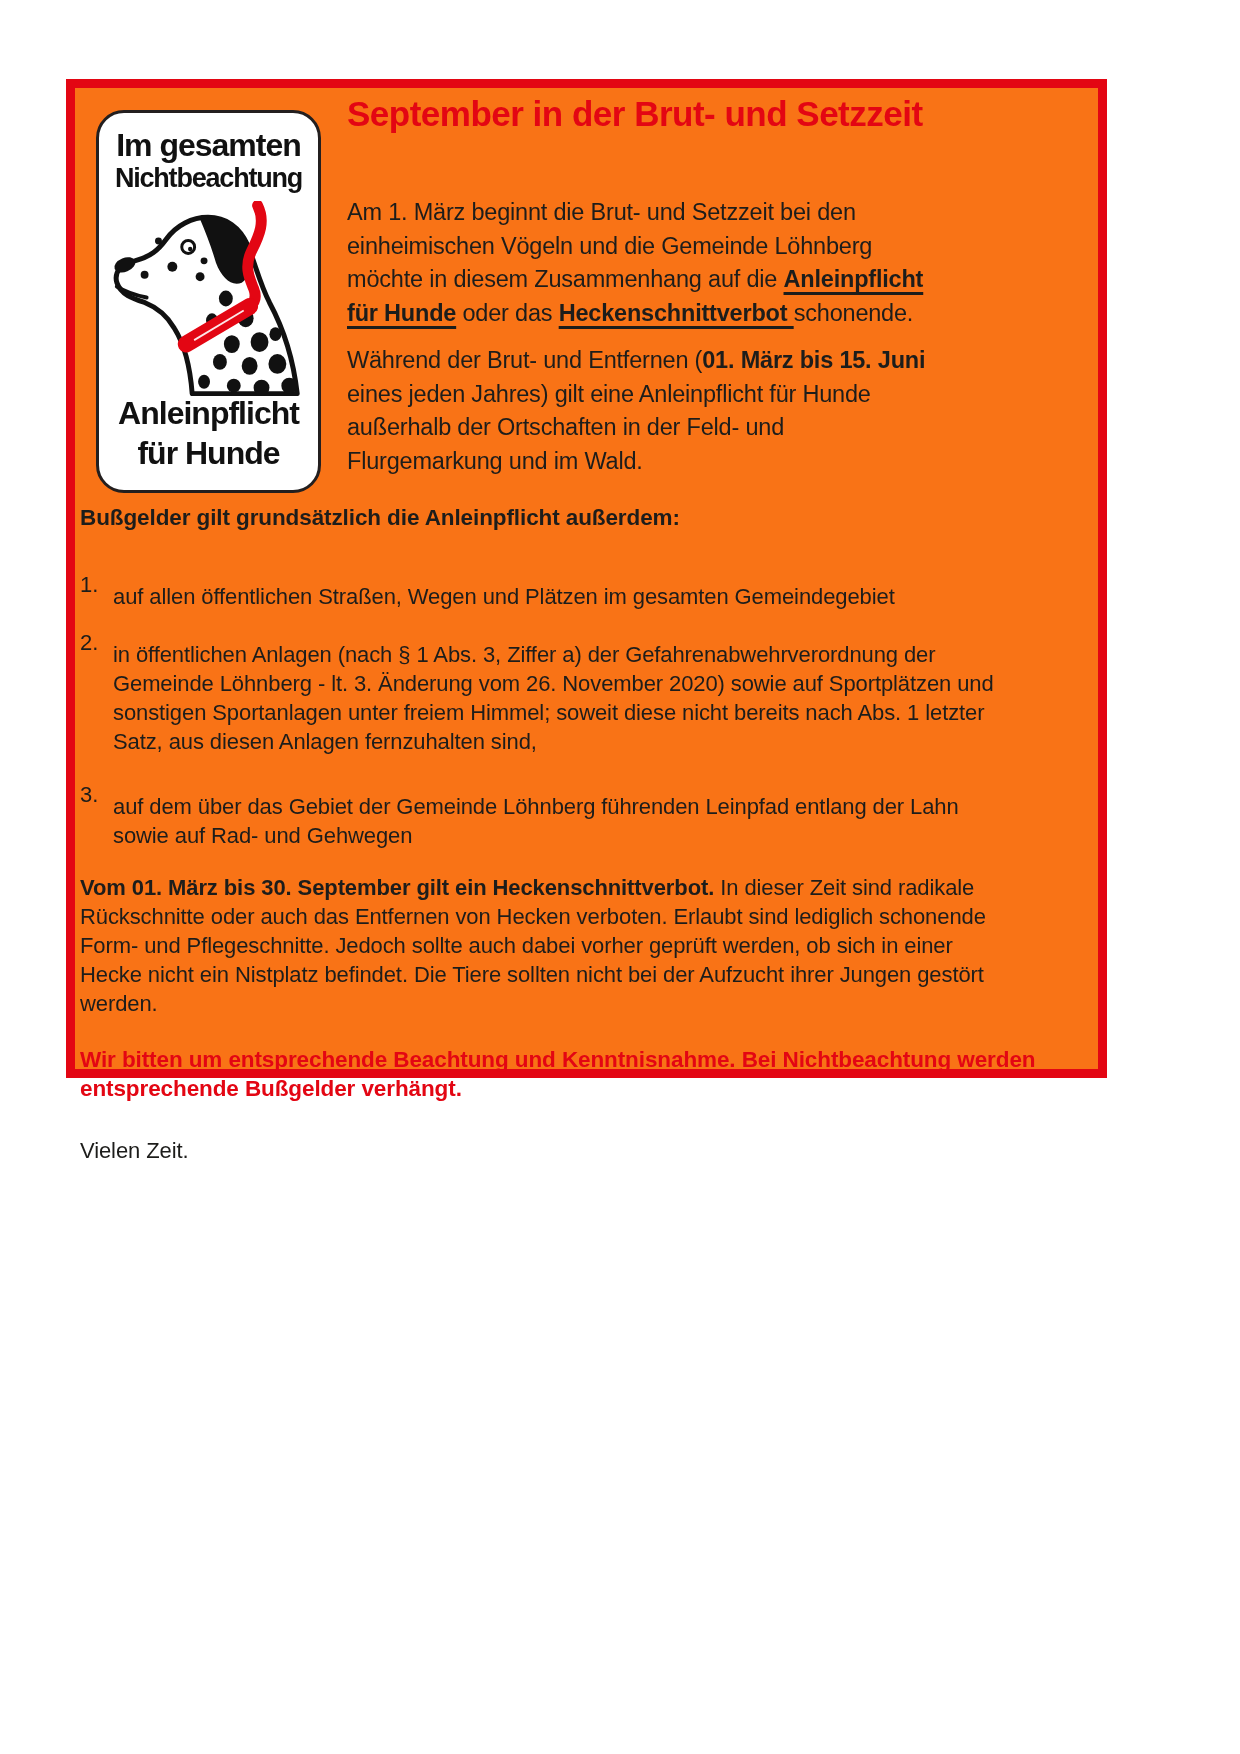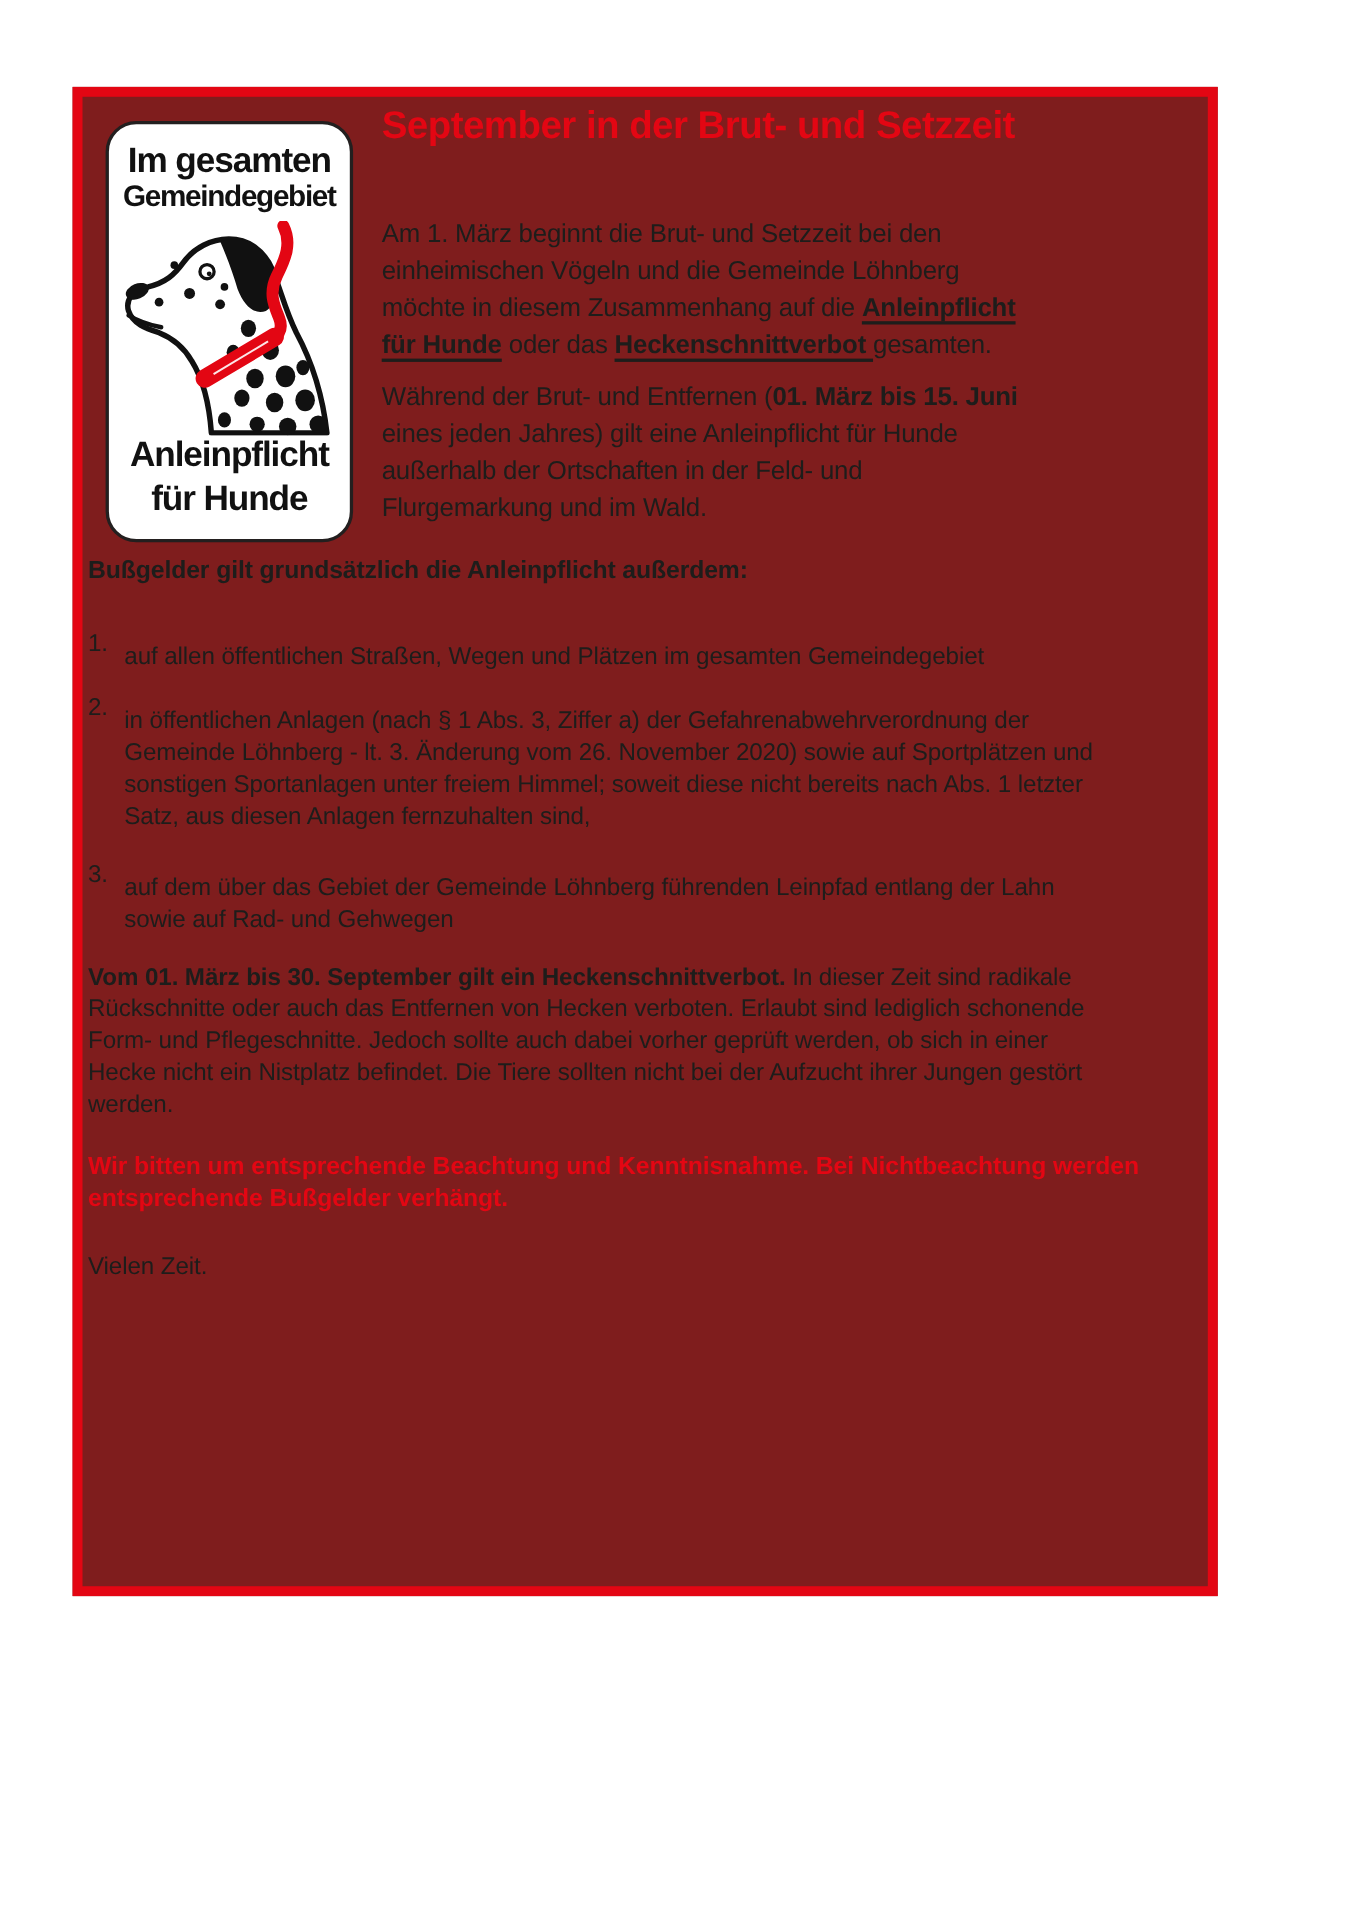--- a/index.html
+++ b/index.html
@@ -1,21 +1,21 @@
 <!DOCTYPE html>
 <html style="--accent: #e30613; --text: #1d1d1b;"><head>
 <meta charset="utf-8">
 <style>
   :root { --accent:#e30613; --text:#1d1d1b; --signborder:#231f1f; }
   * { margin:0; padding:0; box-sizing:border-box; }
   html,body { background:#ffffff; }
   body { width:1240px; height:1754px; position:relative;
          font-family:"Liberation Sans", sans-serif; color:var(--text); }
-  .frame { position:absolute; left:66px; top:79px; width:1041px; height:1372px;
-           border:9px solid var(--accent); background:#7f1d1d; }
+  .frame { position:absolute; left:66px; top:79px; width:1041px; height:999px;
+           border:9px solid var(--accent); background:#f97316; }
   .sign { position:absolute; left:90px; top:104px; width:225px; height:383px;
           border:3px solid var(--signborder); border-radius:28px; background:#fff;
           text-align:center; overflow:hidden; }
   .sign-l1 { position:absolute; top:14px; left:0; right:0;
              font-size:32px; font-weight:bold; letter-spacing:-1px; color:#111; }
   .sign-l2 { position:absolute; top:50px; left:0; right:0;
              font-size:27px; font-weight:bold; letter-spacing:-1.2px; color:#111; }
   .sign-dog { position:absolute; top:88px; left:2px; }
   .sign-l3 { position:absolute; top:282px; left:0; right:0;
              font-size:32px; font-weight:bold; letter-spacing:-1px; color:#111; }
@@ -41,21 +41,21 @@
   .u { text-decoration:underline; text-decoration-thickness:2.5px; text-underline-offset:5px; }
   .red { color:var(--accent); }
 </style>
 </head>
 <body>
 
 <div class="frame">
 
   <div class="sign" style="left:21px; top:22px;">
     <div class="sign-l1">Im gesamten</div>
-    <div class="sign-l2">Gemeindegebiet</div>
+    <div class="sign-l2">Nichtbeachtung</div>
     <svg class="sign-dog" width="218" height="195" viewBox="0 0 220 192">
 
       <path d="M 16 80 C 13 70 20 60 34 58 C 50 54 58 47 66 36 C 76 22 92 14 108 14
                C 126 14 140 24 148 42 C 156 62 160 80 170 100 C 184 126 194 156 198 192
                L 92 192 C 90 165 84 142 74 126 C 66 112 54 104 44 100 C 32 96 20 92 16 80 Z" fill="#ffffff" stroke="#111" stroke-width="5" stroke-linejoin="round"></path>
 
       <path d="M 16 84 C 26 90 36 93 46 95" fill="none" stroke="#111" stroke-width="4" stroke-linecap="round"></path>
 
       <ellipse cx="24" cy="62" rx="11" ry="7" transform="rotate(-22 24 62)" fill="#111"></ellipse>
 
@@ -92,21 +92,21 @@
     <div class="sign-l3">Anleinpflicht</div>
     <div class="sign-l4">für Hunde</div>
   </div>
 </div>
 
 <h1 class="title">September in der Brut- und Setzzeit</h1>
 
 <p class="col intro"><span>Am 1. März beginnt die Brut- und Setzzeit bei den
 einheimischen Vögeln und die Gemeinde Löhnberg
 möchte in diesem Zusammenhang auf die </span><span class="b u">Anleinpflicht</span><span>
-</span><span class="b u">für Hunde</span><span> oder das </span><span class="b u">Heckenschnittverbot </span><span>gesamten.</span></p>
+</span><span class="b u">für Hunde</span><span> oder das </span><span class="b u">Heckenschnittverbot </span><span>schonende.</span></p>
 <p class="col period"><span>Während der Brut- und Entfernen (</span><span class="b">01. März bis 15. Juni</span><span>
 eines jeden Jahres) gilt eine Anleinpflicht für Hunde
 außerhalb der Ortschaften in der Feld- und
 Flurgemarkung und im Wald.</span></p>
 
 <p class="wide heading2">Bußgelder gilt grundsätzlich die Anleinpflicht außerdem:</p>
 
 <div class="wide item item-1">
   <span class="num">1.</span>
   <span class="itxt"><span>auf allen öffentlichen Straßen, Wegen und Plätzen im gesamten Gemeindegebiet</span></span>

